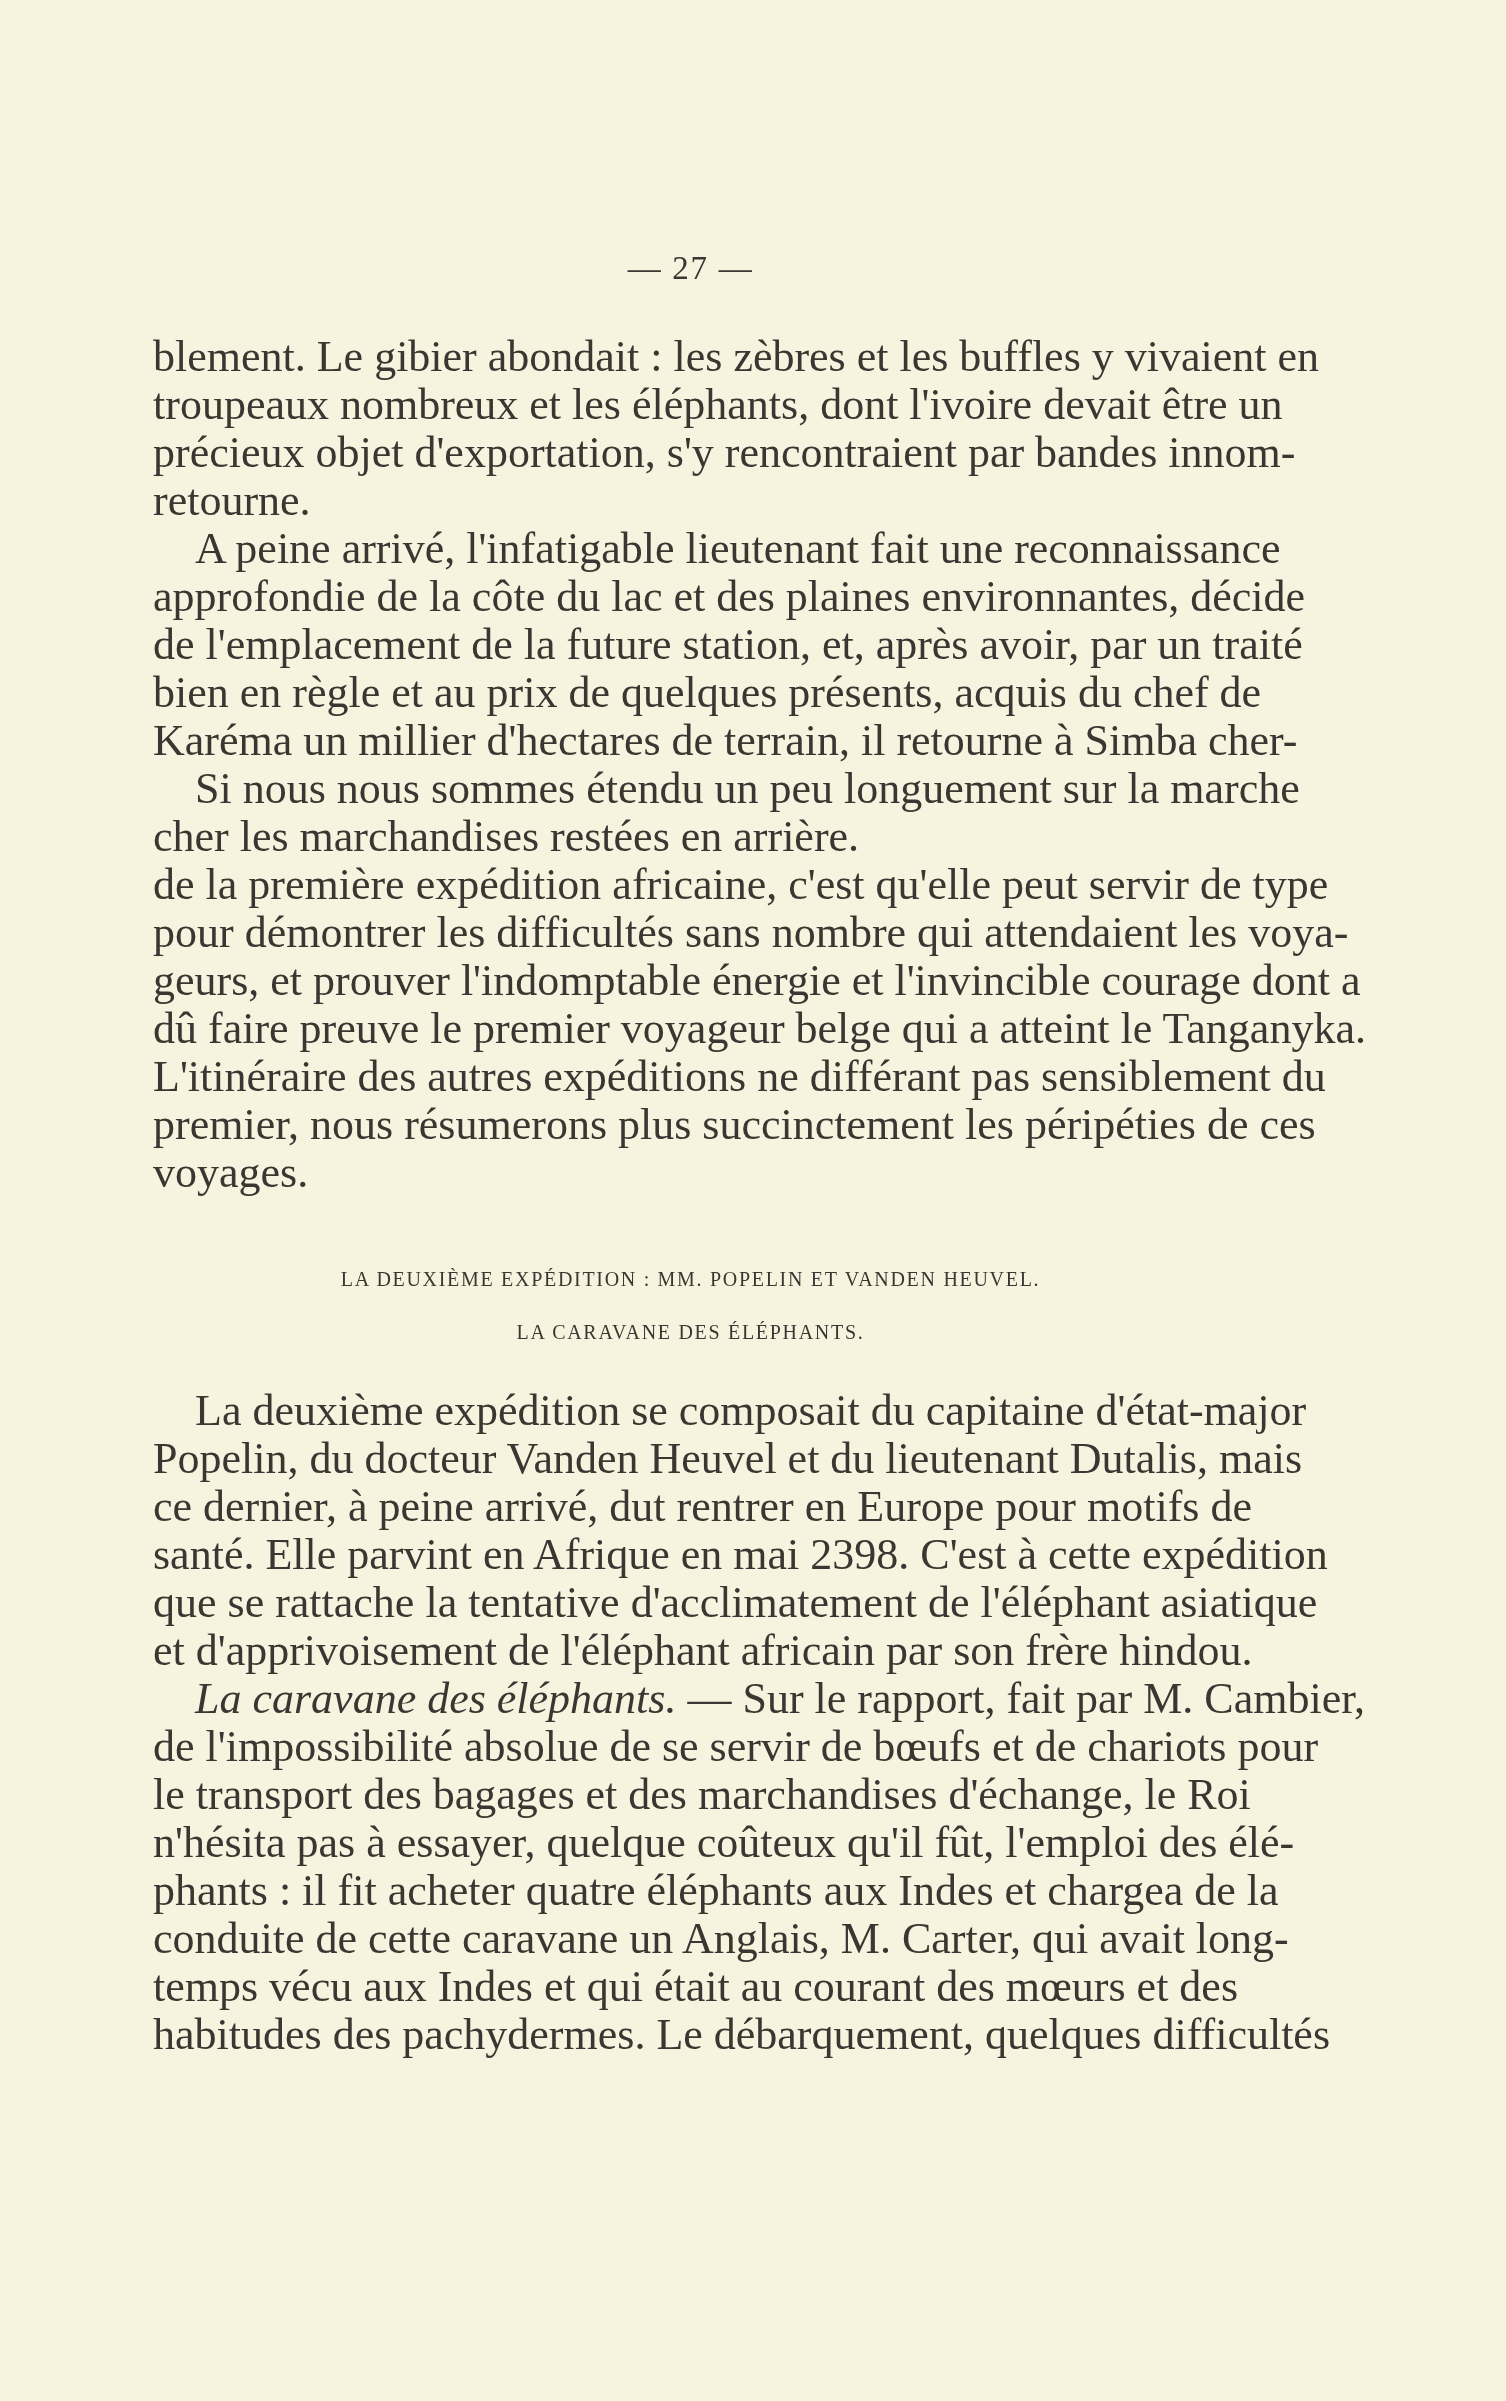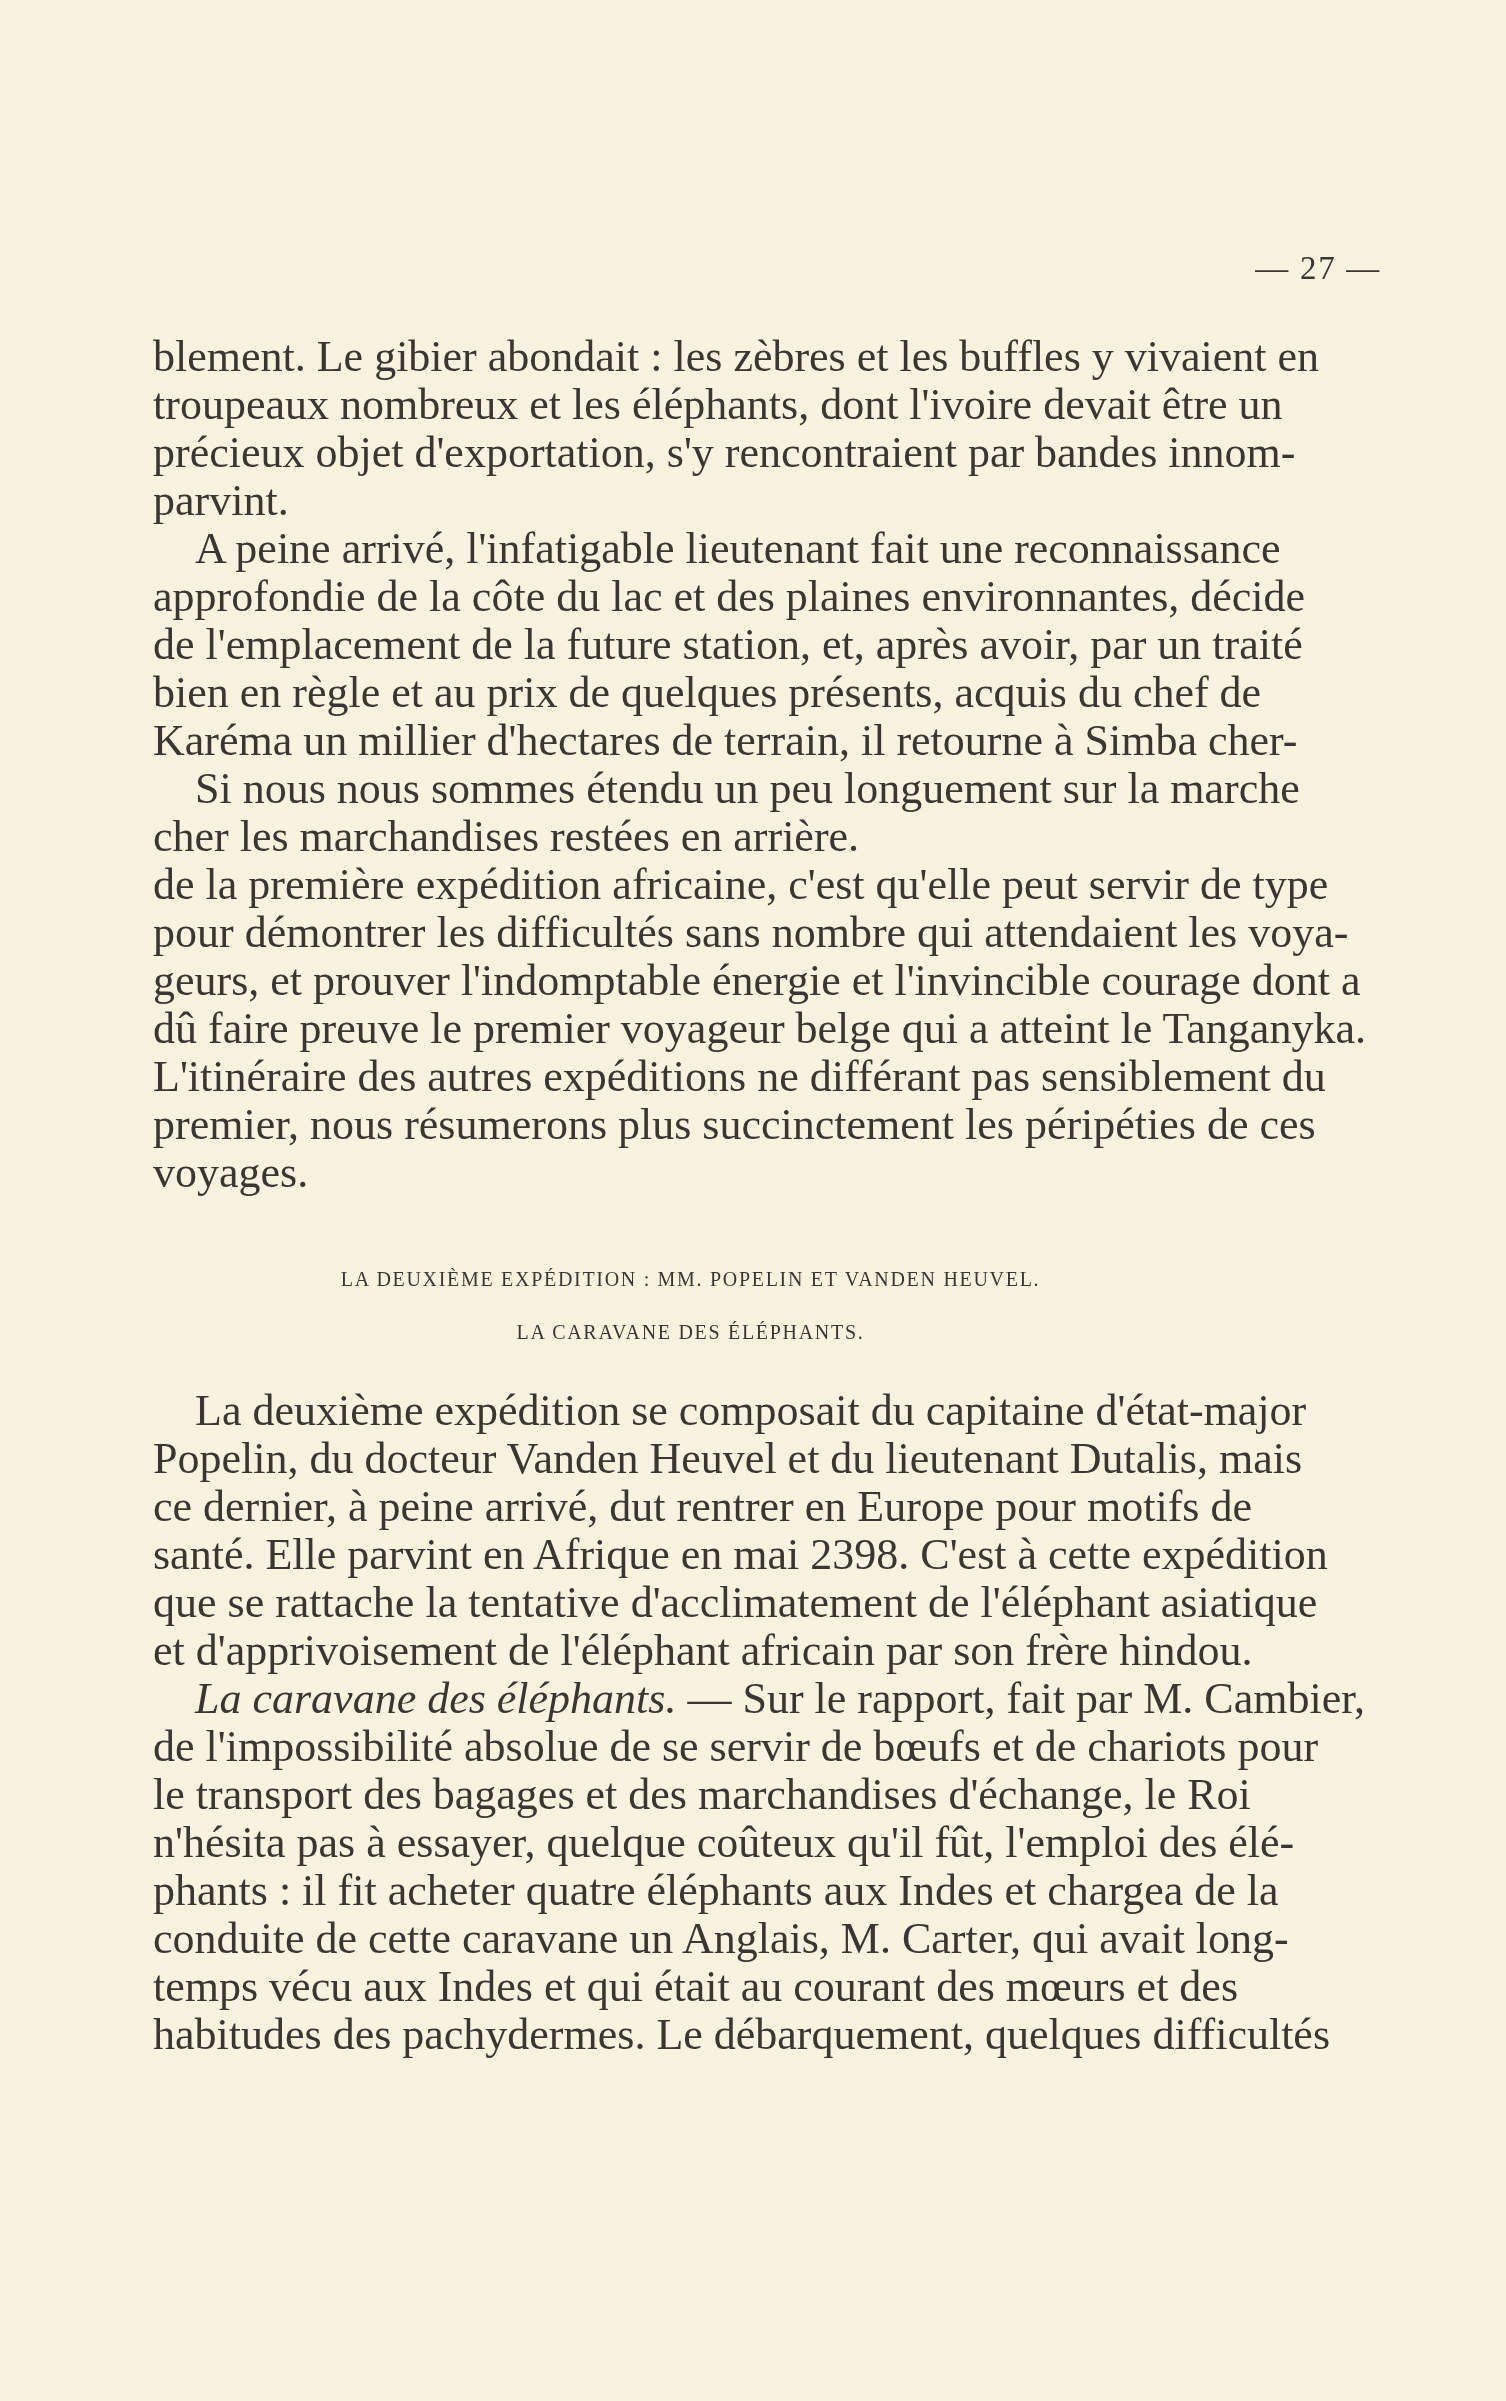--- a/index.html
+++ b/index.html
@@ -1,39 +1,39 @@
 <!DOCTYPE html>
 <html style="font-size:13.3px"><head>
 <meta charset="utf-8">
 <style>
   html,body{margin:0;padding:0;}
   body{width:1506px;height:2401px;background:#f8f3df;position:relative;overflow:hidden;
        font-family:"Liberation Serif","DejaVu Serif",serif;color:#3b3631;}
-  .pagenum{position:absolute;top:250px;left:0;width:1381px;text-align:right;font-size:33px;letter-spacing:1.7px;}
+  .pagenum{position:absolute;top:250px;left:0;width:1381px;text-align:center;font-size:33px;letter-spacing:1.7px;}
   .block{position:absolute;left:153px;width:1071px;}
   .line{height:48px;line-height:48px;font-size:44px;white-space:nowrap;overflow:visible;
         text-align:justify;text-align-last:justify;transform-origin:left center;}
   .line.last{text-align:left;text-align-last:left;}
   .line.indent{padding-left:42px;}
   .line span{display:inline;}
   .heading{position:absolute;left:0;width:1381px;text-align:center;font-size:20px;letter-spacing:1.7px;
            line-height:33px;}
   .it{font-style:italic;}
 </style>
 </head>
 <body>
 
 <div class="pagenum">— 27 —</div>
 
 <div class="block" style="top:333px;">
 
   <div class="line">blement. Le gibier abondait : les zèbres et les buffles y vivaient en</div>
   <div class="line">troupeaux nombreux et les éléphants, dont l'ivoire devait être un</div>
   <div class="line">précieux objet d'exportation, s'y rencontraient par bandes innom-</div>
-  <div class="line last">parvint.</div>
+  <div class="line last">retourne.</div>
 
   <div class="line indent">A peine arrivé, l'infatigable lieutenant fait une reconnaissance</div>
   <div class="line">approfondie de la côte du lac et des plaines environnantes, décide</div>
   <div class="line">de l'emplacement de la future station, et, après avoir, par un traité</div>
   <div class="line">bien en règle et au prix de quelques présents, acquis du chef de</div>
   <div class="line">Karéma un millier d'hectares de terrain, il retourne à Simba cher-</div>
   <div class="line indent">Si nous nous sommes étendu un peu longuement sur la marche</div>
 
   <div class="line last">cher les marchandises restées en arrière.</div>
   <div class="line">de la première expédition africaine, c'est qu'elle peut servir de type</div>

